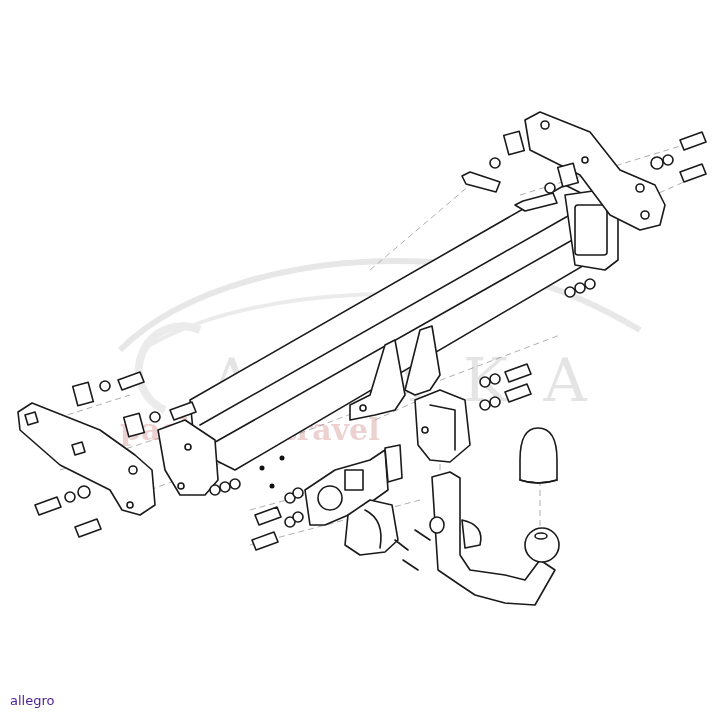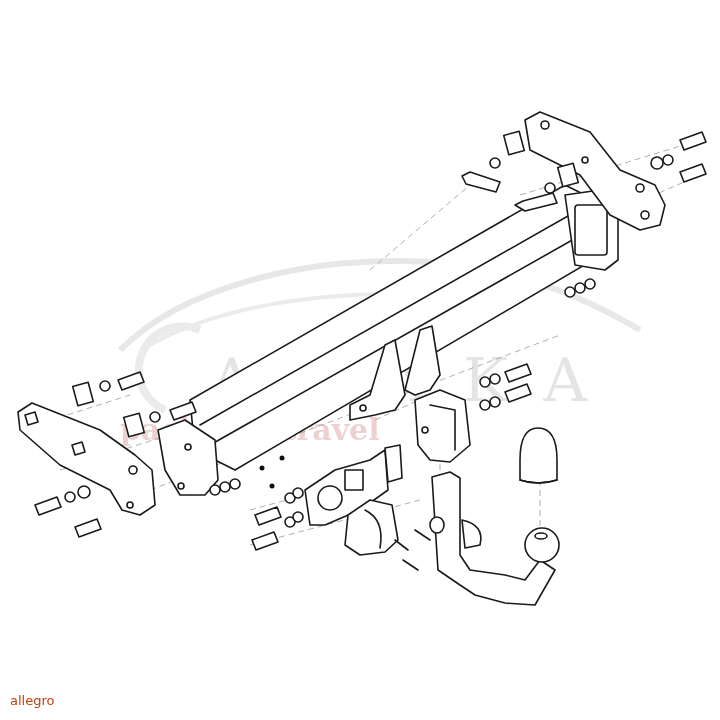--- a/index.html
+++ b/index.html
@@ -3,21 +3,21 @@
 <meta charset="utf-8">
 <style>
   html,body{margin:0;padding:0;background:#ffffff;}
   #canvas{position:relative;width:720px;height:720px;overflow:hidden;background:#fff;font-family:"DejaVu Serif",serif;}
   svg{position:absolute;left:0;top:0;}
   .ln{fill:none;stroke:#1a1a1a;stroke-width:1.6;stroke-linejoin:round;stroke-linecap:round;}
   .lnf{fill:#fff;stroke:#1a1a1a;stroke-width:1.6;stroke-linejoin:round;}
   .dash{fill:none;stroke:#9a9a9a;stroke-width:0.8;stroke-dasharray:6 4;}
   .wm{position:absolute;color:#cfcfcf;opacity:.55;letter-spacing:38px;font-size:60px;font-family:"DejaVu Serif",serif;}
   .wm2{position:absolute;color:#d99a9a;opacity:.45;font-size:30px;font-weight:bold;font-family:"DejaVu Serif",serif;}
-  .foot{position:absolute;left:10px;top:693px;color:#c2410c;font-size:13px;font-family:"DejaVu Sans",sans-serif;}
+  .foot{position:absolute;left:10px;top:693px;color:#4c1d95;font-size:13px;font-family:"DejaVu Sans",sans-serif;}
 </style>
 </head>
 <body>
 
 <div id="canvas">
 
   <div class="wm" style="left:210px;top:345px;">AHAKA</div>
   <div class="wm2" style="left:120px;top:412px;">pack and travel</div>
 
   <svg width="720" height="720" viewBox="0 0 720 720">

